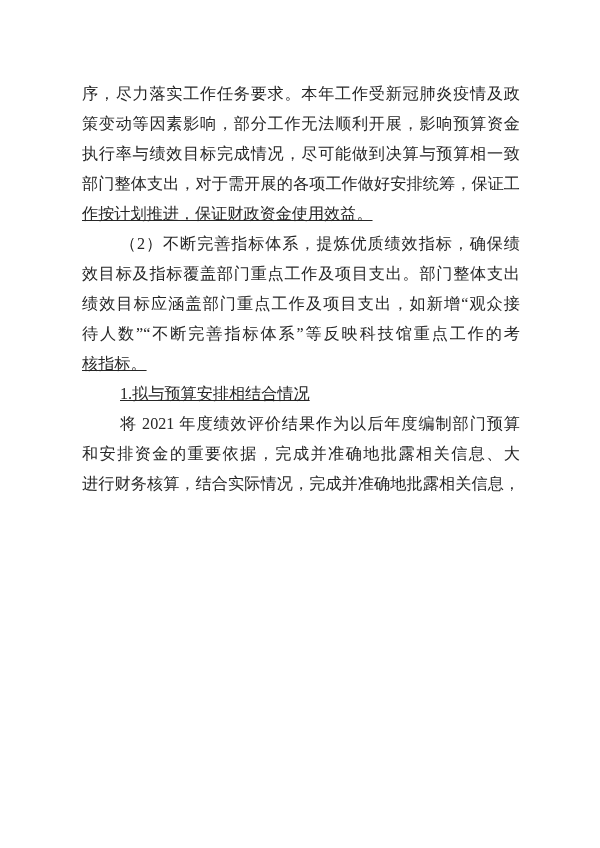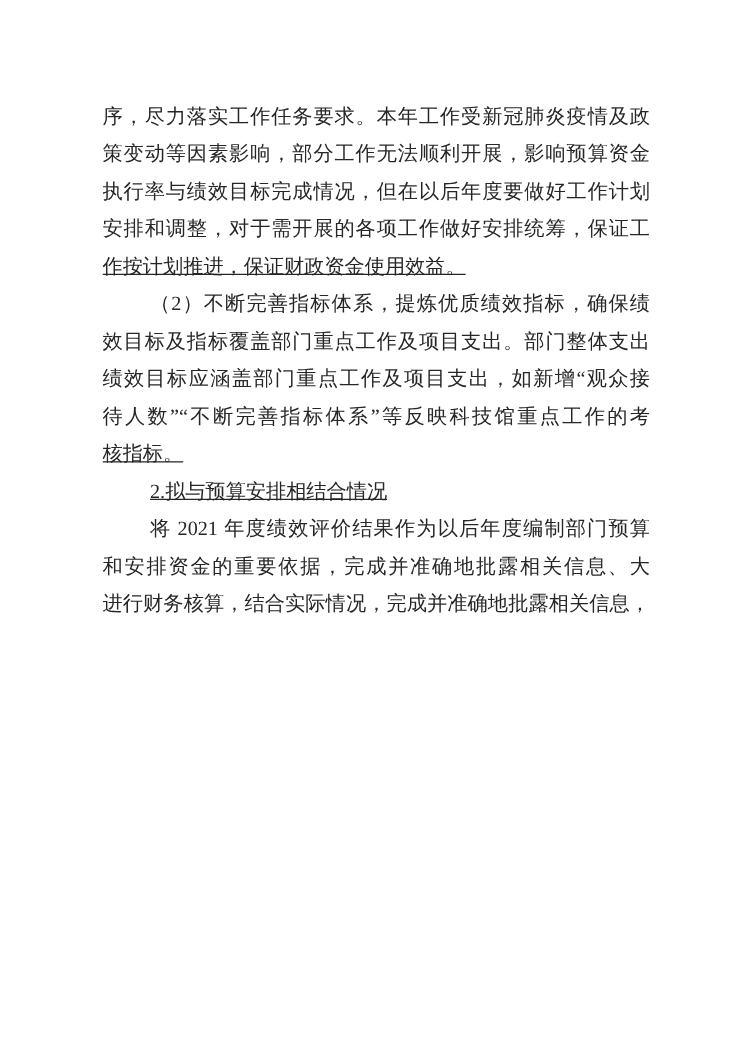--- a/index.html
+++ b/index.html
@@ -51,27 +51,27 @@
     letter-spacing: 1px;
   }
 </style>
 </head>
 <body>
 
 <div class="page">
   <div class="content">
       <div class="line">序，尽力落实工作任务要求。本年工作受新冠肺炎疫情及政</div>
       <div class="line">策变动等因素影响，部分工作无法顺利开展，影响预算资金</div>
-      <div class="line">执行率与绩效目标完成情况，但在以后年度要做好工作计划</div>
-      <div class="line">安排和调整，对于需开展的各项工作做好安排统筹，保证工</div>
+      <div class="line">执行率与绩效目标完成情况，尽可能做到决算与预算相一致</div>
+      <div class="line">部门整体支出，对于需开展的各项工作做好安排统筹，保证工</div>
       <div class="line last">作按计划推进，保证财政资金使用效益。</div>
       <div class="line indent">（2）不断完善指标体系，提炼优质绩效指标，确保绩</div>
       <div class="line">效目标及指标覆盖部门重点工作及项目支出。部门整体支出</div>
       <div class="line">绩效目标应涵盖部门重点工作及项目支出，如新增“观众接</div>
       <div class="line">待人数”“不断完善指标体系”等反映科技馆重点工作的考</div>
       <div class="line last">核指标。</div>
-      <div class="line indent last">2.拟与预算安排相结合情况</div>
+      <div class="line indent last">1.拟与预算安排相结合情况</div>
       <div class="line indent">将 2021 年度绩效评价结果作为以后年度编制部门预算</div>
       <div class="line">和安排资金的重要依据，完成并准确地批露相关信息、大</div>
       <div class="line">进行财务核算，结合实际情况，完成并准确地批露相关信息，</div>
     </div>
   <div class="footer">- 43 -</div>
 </div>
 
 </body></html>

